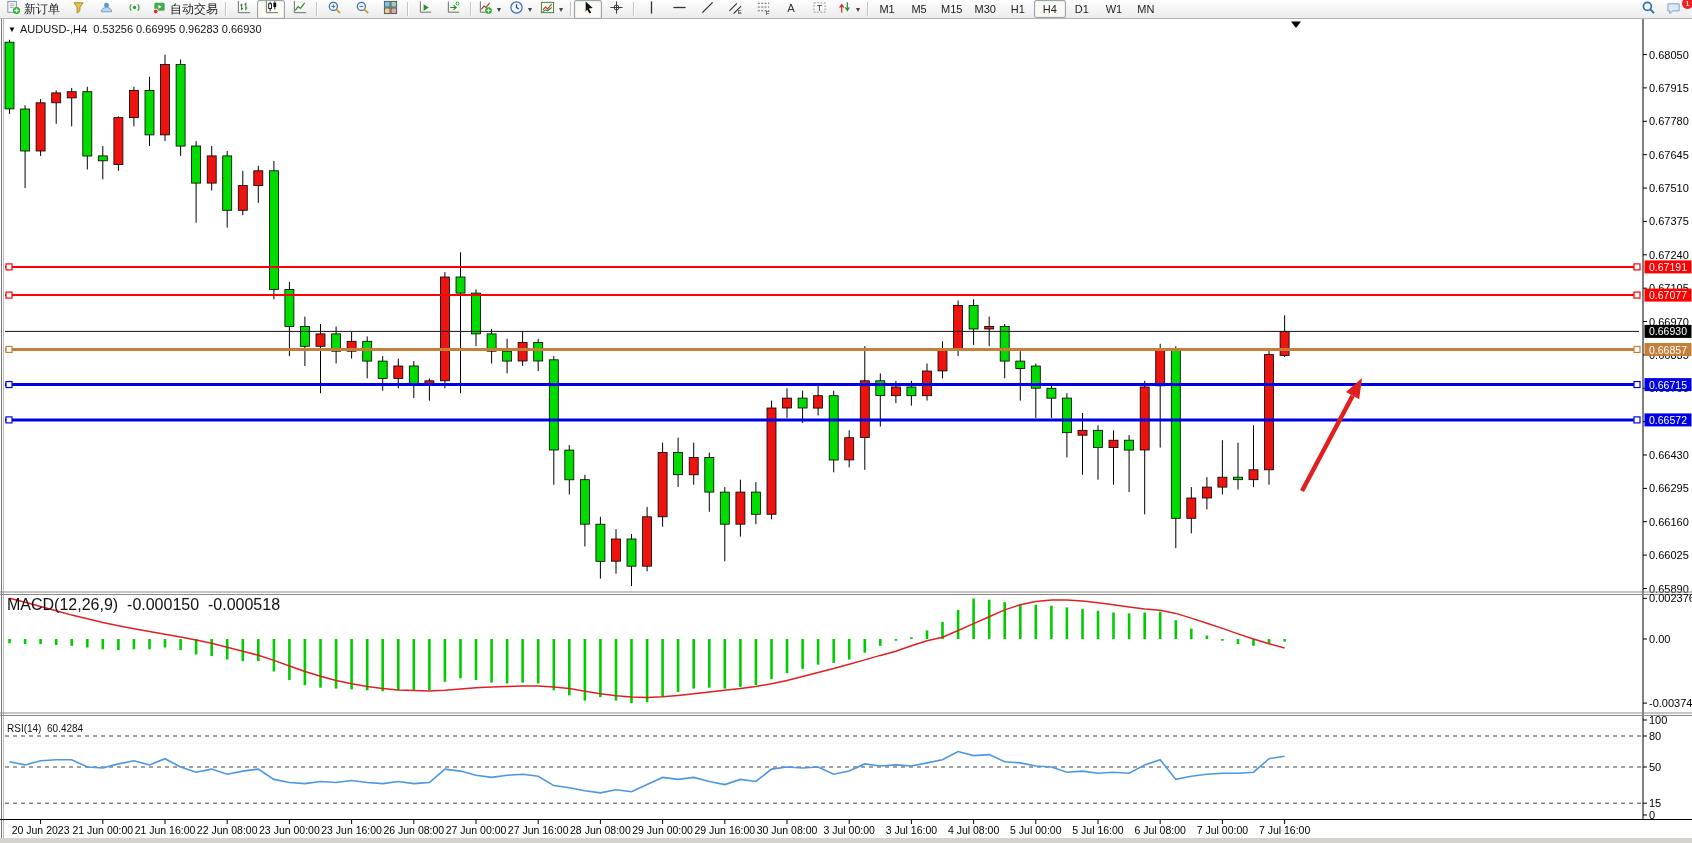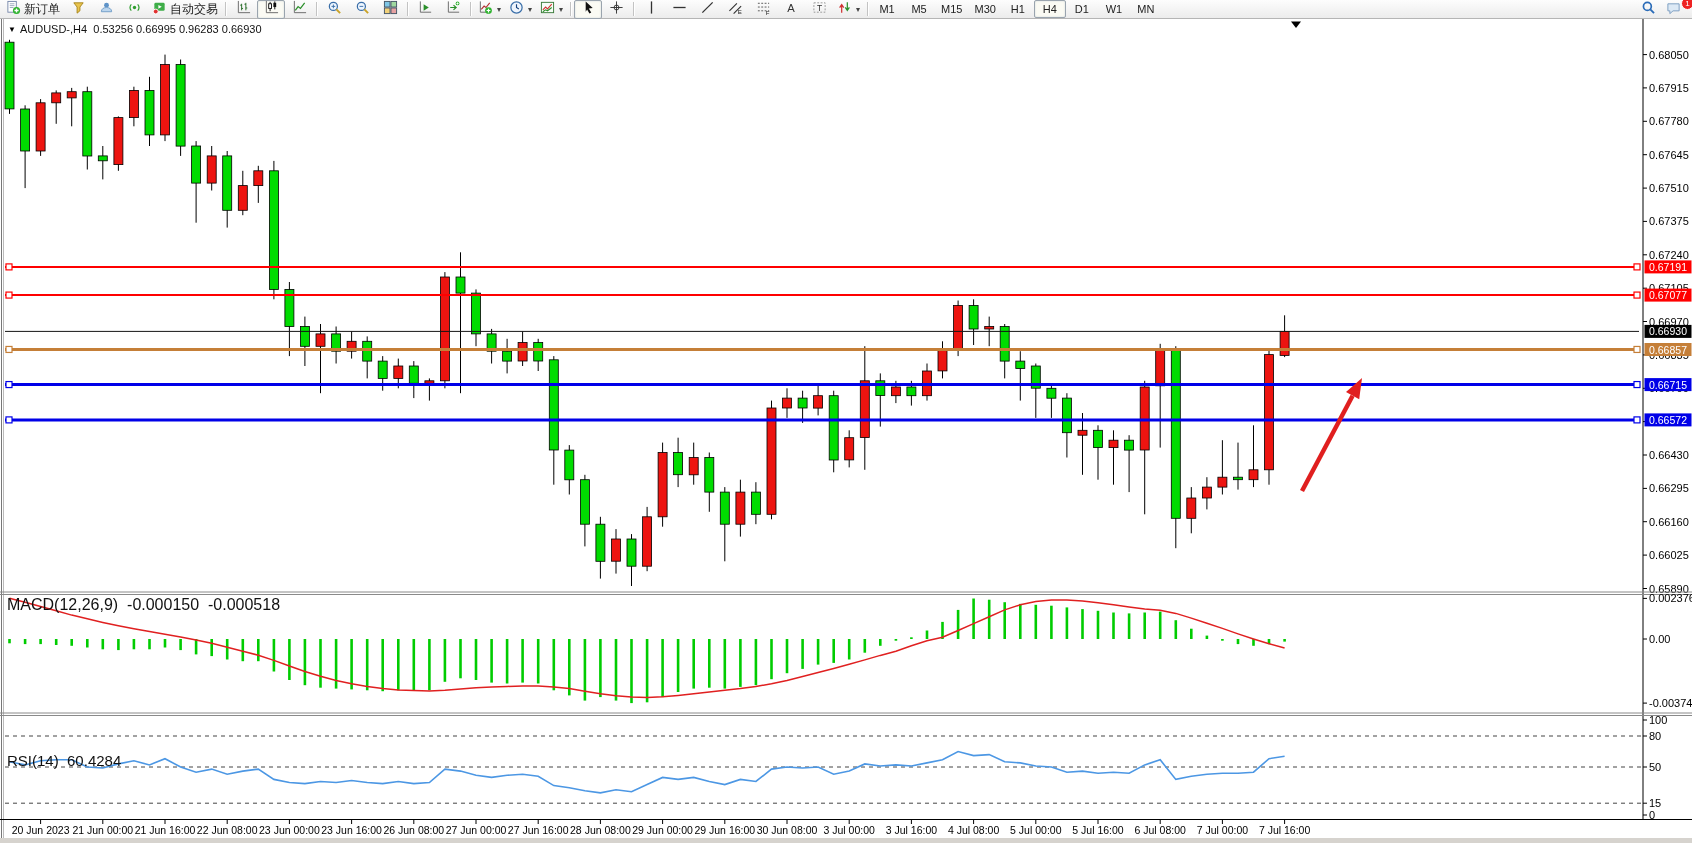--- a/index.html
+++ b/index.html
@@ -15,21 +15,21 @@
   .tb-caret{font-size:8px;color:#444;margin-left:1px;}
   .tf-btn{font-size:11px;padding:0 5px;height:16px;}
   #tb-right{margin-left:auto;display:flex;align-items:center;}
   .badge{position:relative;display:inline-block;}
   .badge .bubble-badge{position:absolute;top:-4px;right:-5px;background:#e22;color:#fff;
     border-radius:50%;width:11px;height:11px;font-size:8px;line-height:11px;text-align:center;border:1px solid #fff;}
   
   .pane-title{position:absolute;font-size:11px;color:#111;z-index:4;white-space:nowrap;}
   #main-title{left:8px;top:23px;}
   #macd-title{left:7px;top:596px;font-size:16px;}
-  #rsi-title{left:7px;top:752px;font-size:15px;}
+  #rsi-title{left:7px;top:723px;font-size:10px;}
   .tri{font-size:8px;vertical-align:1px;color:#000;margin-right:4px;}
   #chart-layer{position:absolute;left:0;top:0;z-index:1;}
 </style>
 </head>
 <body>
 <div id="app">
 
 <div id="toolbar">
       <span class="tb-btn">
         <span><svg width="15" height="15" viewBox="0 0 16 16">

